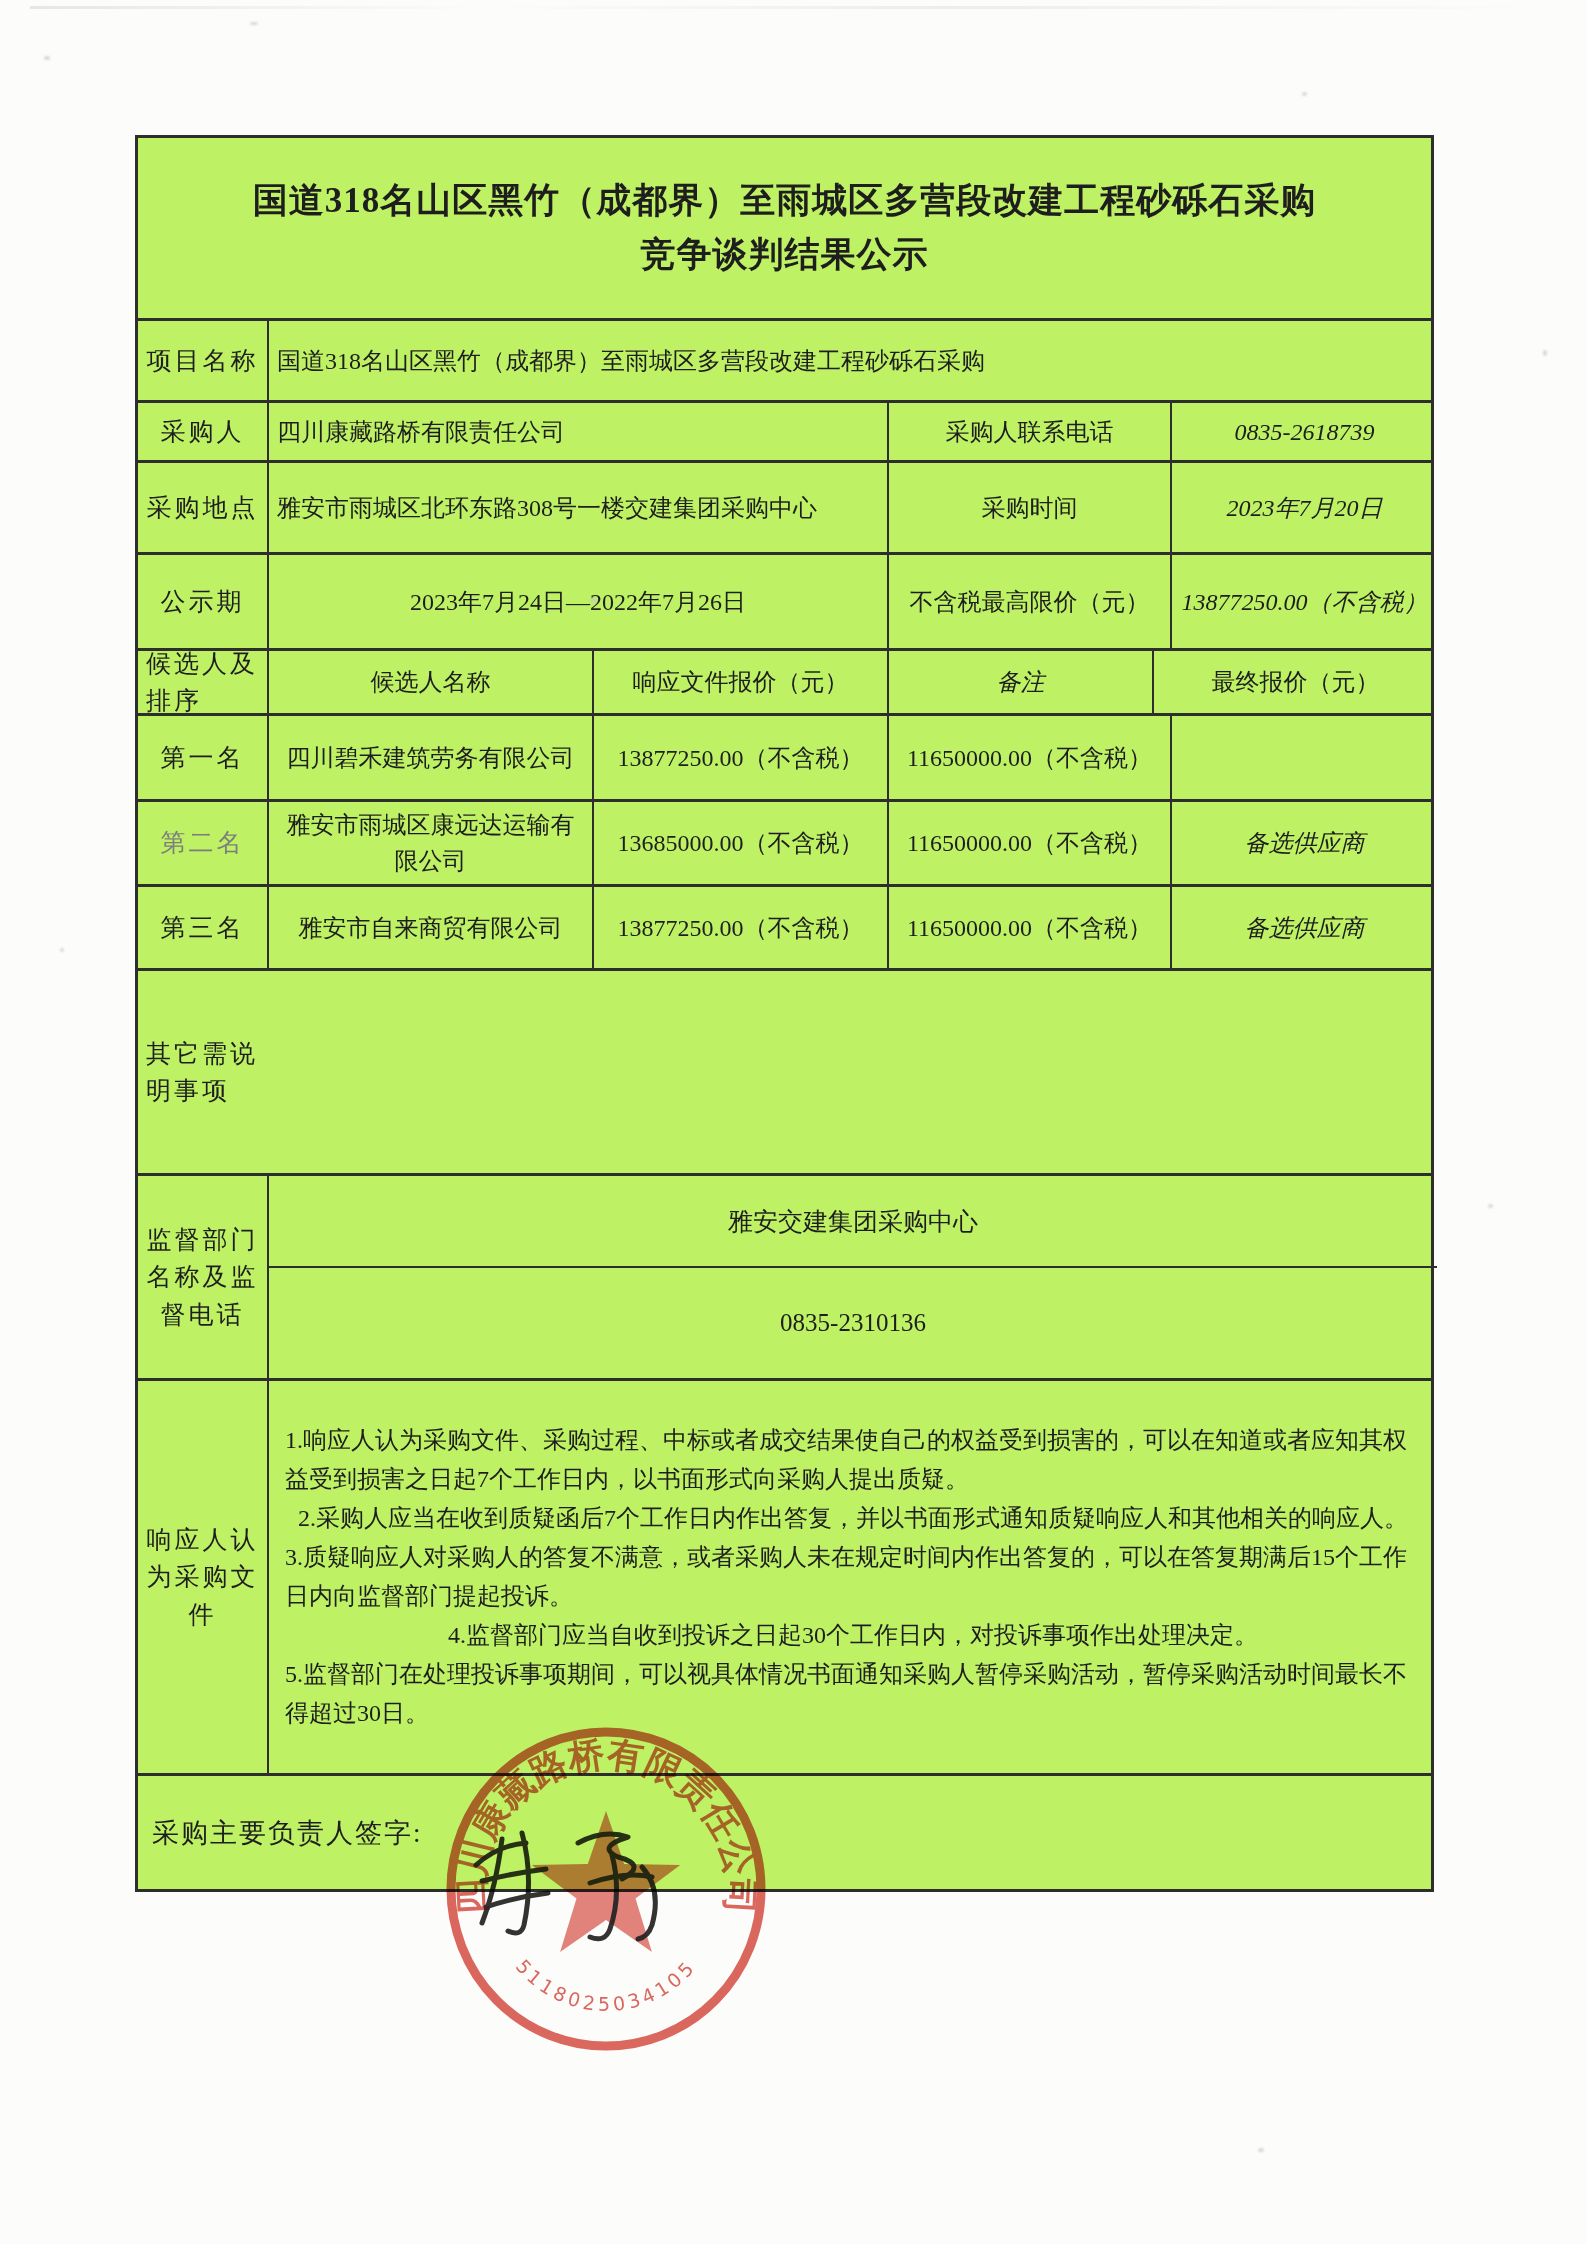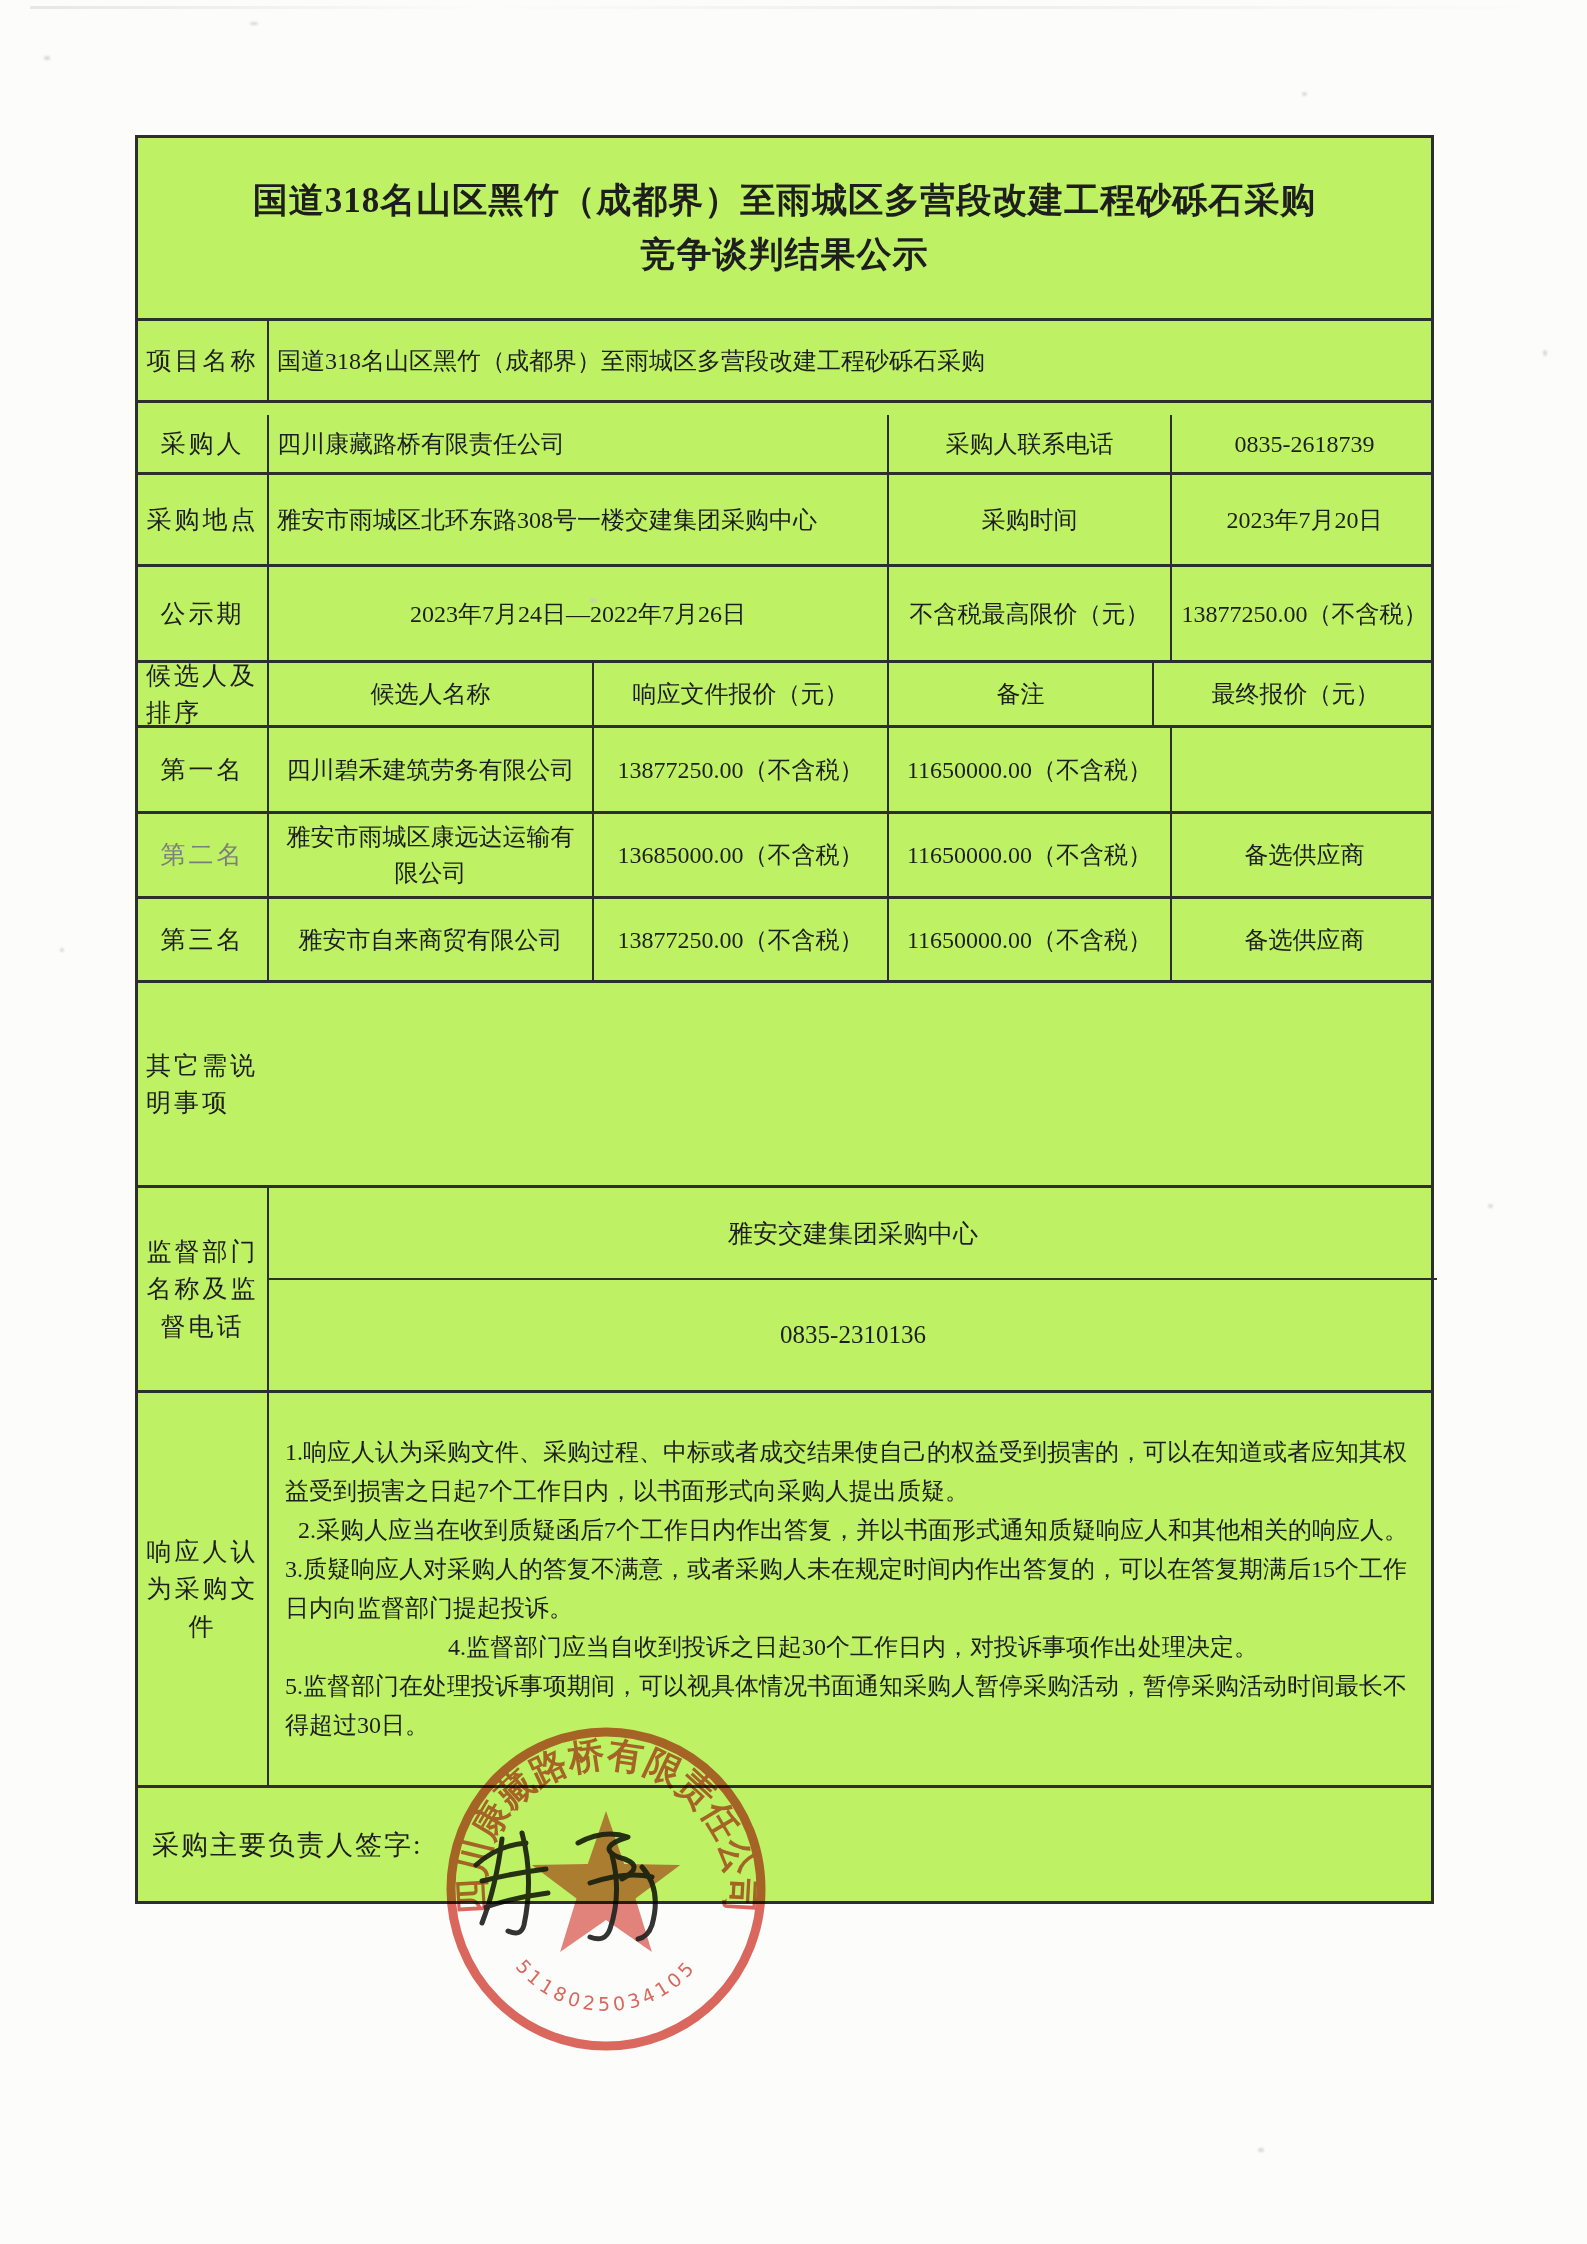--- a/index.html
+++ b/index.html
@@ -40,35 +40,35 @@
   .cell:last-child{border-right:none;}
   .label{letter-spacing:3px;font-size:25px;}
   .w-label{width:131px;flex:none;}
   .left{justify-content:flex-start;text-align:left;}
 
   .title-row{height:180px;border-bottom:3px solid #2e2e2e;
     display:flex;flex-direction:column;align-items:center;justify-content:center;}
   .title-line{font-size:35px;font-weight:bold;letter-spacing:1px;line-height:54px;text-align:center;}
 
   .r-project{height:82px;}
-  .r-purchaser{height:60px;margin-top:12px;}
+  .r-purchaser{height:60px;}
   .r-location{height:92px;}
   .r-publicity{height:96px;}
   .r-cand-head{height:65px;}
   .r-cand1{height:86px;}
   .r-cand2{height:85px;}
   .r-cand3{height:84px;}
   .r-notes{height:205px;}
   .r-supervise{height:205px;}
   .r-objection{height:395px;}
   .r-sign{height:113px;}
 
   .w-main{width:620px;flex:none;}
   .w-sub{width:283px;flex:none;}
-  .w-last{width:265px;flex:none;}
+  .w-last{width:265px;flex:none;font-style:italic;}
   .w-name{width:325px;flex:none;}
   .w-price{width:295px;flex:none;}
   .w-span{width:1168px;flex:none;}
 
   .para-cell{
     display:block;text-align:justify;
     padding:10px 18px;font-size:24px;line-height:38px;
   }
   .notes-text{margin-top:2px;}
   .supervise-stack{display:flex;flex-direction:column;width:1168px;flex:none;}

